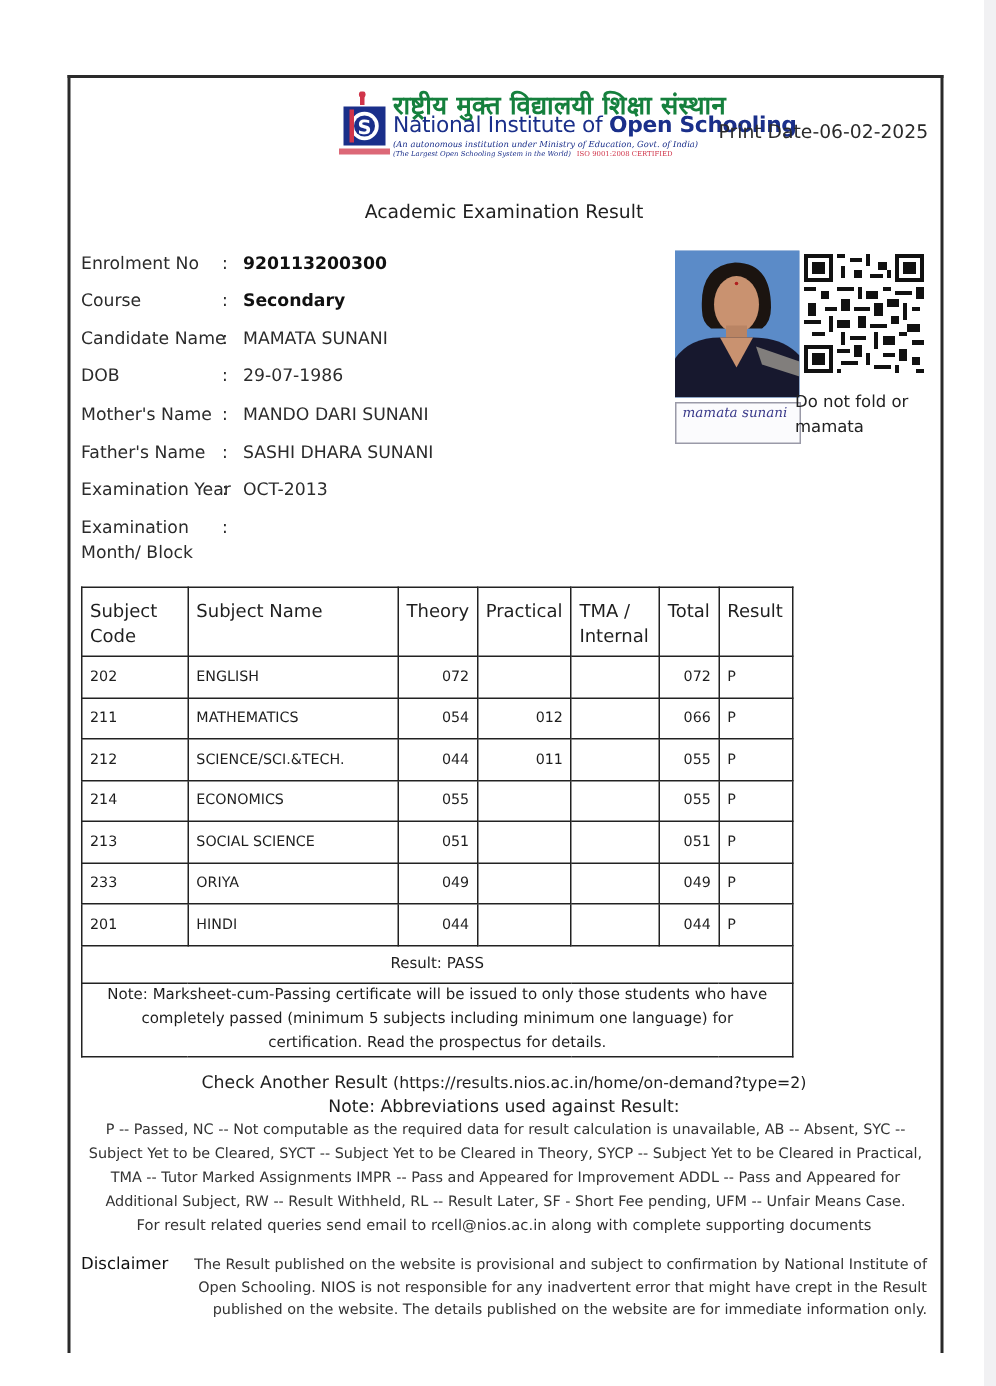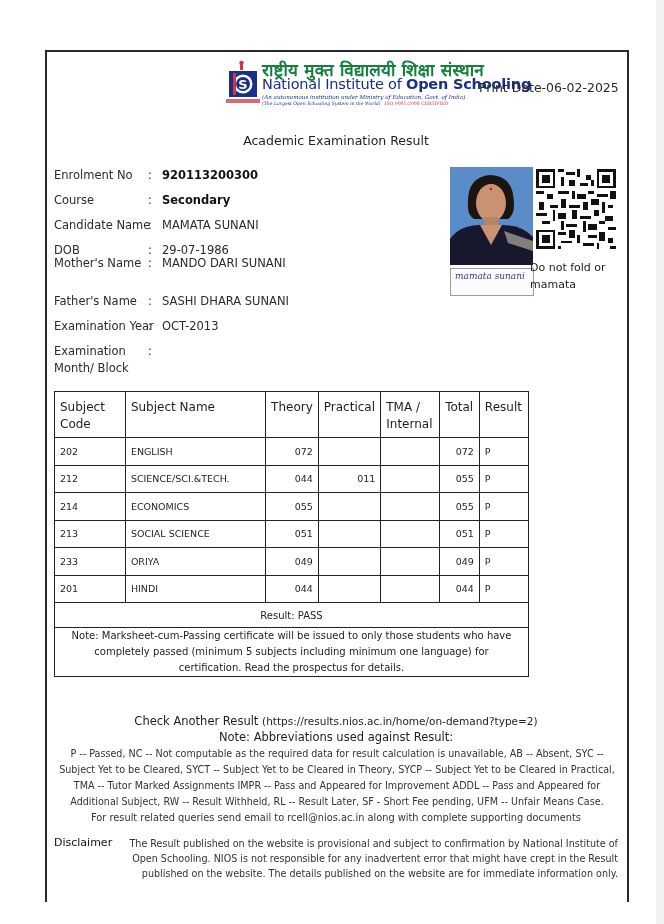--- a/index.html
+++ b/index.html
@@ -83,21 +83,21 @@
 </div>
 <div class="info-row" style="top:193px">
   <span class="lbl">Course</span><span class="colon">:</span><span class="val bold">Secondary</span>
 </div>
 <div class="info-row" style="top:218px">
   <span class="lbl">Candidate Name</span><span class="colon">:</span><span class="val">MAMATA SUNANI</span>
 </div>
 <div class="info-row" style="top:243px">
   <span class="lbl">DOB</span><span class="colon">:</span><span class="val">29-07-1986</span>
 </div>
-<div class="info-row" style="top:256px">
+<div class="info-row" style="top:269px">
   <span class="lbl">Mother's Name</span><span class="colon">:</span><span class="val">MANDO DARI SUNANI</span>
 </div>
 <div class="info-row" style="top:294px">
   <span class="lbl">Father's Name</span><span class="colon">:</span><span class="val">SASHI DHARA SUNANI</span>
 </div>
 <div class="info-row" style="top:319px">
   <span class="lbl">Examination Year</span><span class="colon">:</span><span class="val">OCT-2013</span>
 </div>
 <div class="info-row info-two" style="top:343px">
   <span class="lbl" style="vertical-align:top"><span>Examination</span><br><span>Month/ Block</span></span><span class="colon" style="vertical-align:top">:</span><span class="val"></span>
@@ -213,20 +213,29 @@
     <tr>
       <td>202</td>
       <td>ENGLISH</td>
       <td class="num">072</td>
       <td class="num"></td>
       <td class="num"></td>
       <td class="num">072</td>
       <td>P</td>
     </tr>
     <tr>
+      <td>211</td>
+      <td>MATHEMATICS</td>
+      <td class="num">054</td>
+      <td class="num">012</td>
+      <td class="num"></td>
+      <td class="num">066</td>
+      <td>P</td>
+    </tr>
+    <tr>
       <td>212</td>
       <td>SCIENCE/SCI.&amp;TECH.</td>
       <td class="num">044</td>
       <td class="num">011</td>
       <td class="num"></td>
       <td class="num">055</td>
       <td>P</td>
     </tr>
     <tr>
       <td>214</td>

